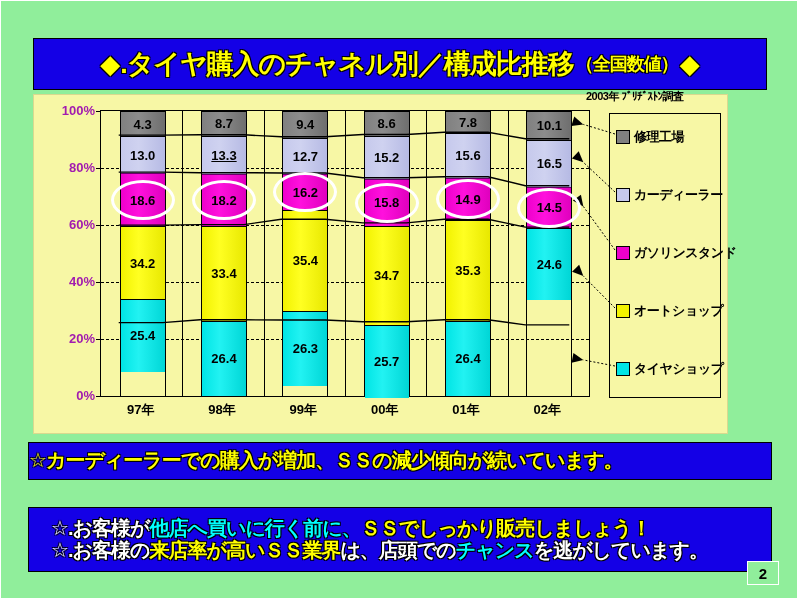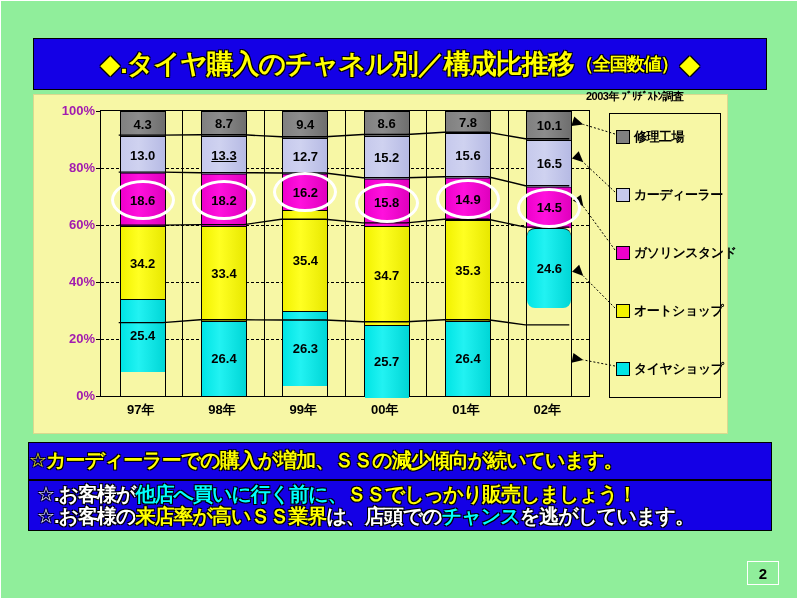--- a/index.html
+++ b/index.html
@@ -132,23 +132,23 @@
   }
   #leaders{position:absolute;left:0;top:0;width:798px;height:599px;pointer-events:none;}
 
   
   #callout1{
     position:absolute;left:27px;top:441px;width:744px;height:38px;
     background:#1400E6;border:1px solid #000;box-sizing:border-box;
     display:flex;align-items:center;
   }
   #callout2{
-    position:absolute;left:27px;top:479px;width:744px;height:51px;
+    position:absolute;left:27px;top:506px;width:744px;height:65px;
     background:#1400E6;border:1px solid #000;box-sizing:border-box;
-    display:flex;flex-direction:column;justify-content:center;padding-left:8px;
+    display:flex;flex-direction:column;justify-content:center;padding-left:22px;
   }
   .call-line{white-space:nowrap;line-height:1.08;}
   .t{
     font-size:20px;font-weight:bold;letter-spacing:-1px;
     text-shadow:1px 1px 0 #000,-1px -1px 0 #000,1px -1px 0 #000,-1px 1px 0 #000;
   }
   .t-yellow{color:#FFFF00;}
   .t-white{color:#FFFFFF;}
   .t-cyan{color:#00FFFF;}
 
@@ -296,21 +296,21 @@
         <div class="seg seg-gray" style="height: 28.785px;">
           <span>10.1</span>
         </div>
         <div class="seg seg-lav" style="height: 47.025px;">
           <span>16.5</span>
         </div>
         <div class="seg seg-mag" style="height: 41.325px;">
           <div class="ellipse"></div>
           <span>14.5</span>
         </div>
-        <div class="seg seg-cya" style="height: 80px; border-radius: 8px;">
+        <div class="seg seg-cya" style="height: 72px;">
           <span>24.6</span>
         </div>
       </div>
     </div>
 
   <svg id="connectors">
       <polyline points="18.7,212.6 62.7,212.6 100.0,209.8 144.0,209.8 181.3,210.0 225.3,210.0 262.7,211.8 306.7,211.8 344.0,209.8 388.0,209.8 425.3,214.9 469.3,214.9" fill="none" stroke="#000" stroke-width="1.4"></polyline>
       <polyline points="18.7,115.1 62.7,115.1 100.0,114.6 144.0,114.6 181.3,109.2 225.3,109.2 262.7,112.9 306.7,112.9 344.0,109.2 388.0,109.2 425.3,117.1 469.3,117.1" fill="none" stroke="#000" stroke-width="1.4"></polyline>
       <polyline points="18.7,62.1 62.7,62.1 100.0,62.7 144.0,62.7 181.3,63.0 225.3,63.0 262.7,67.8 306.7,67.8 344.0,66.7 388.0,66.7 425.3,75.8 469.3,75.8" fill="none" stroke="#000" stroke-width="1.4"></polyline>
       <polyline points="18.7,25.1 62.7,25.1 100.0,24.8 144.0,24.8 181.3,26.8 225.3,26.8 262.7,24.5 306.7,24.5 344.0,22.2 388.0,22.2 425.3,28.8 469.3,28.8" fill="none" stroke="#000" stroke-width="1.4"></polyline>

